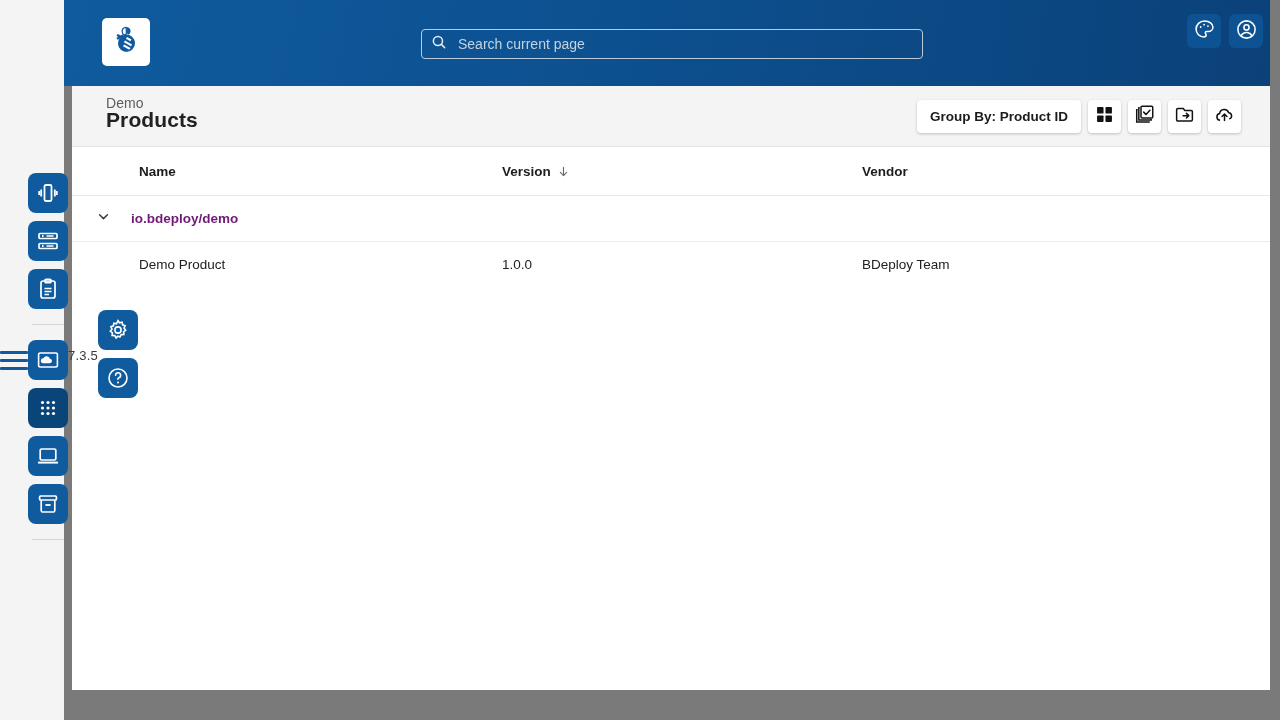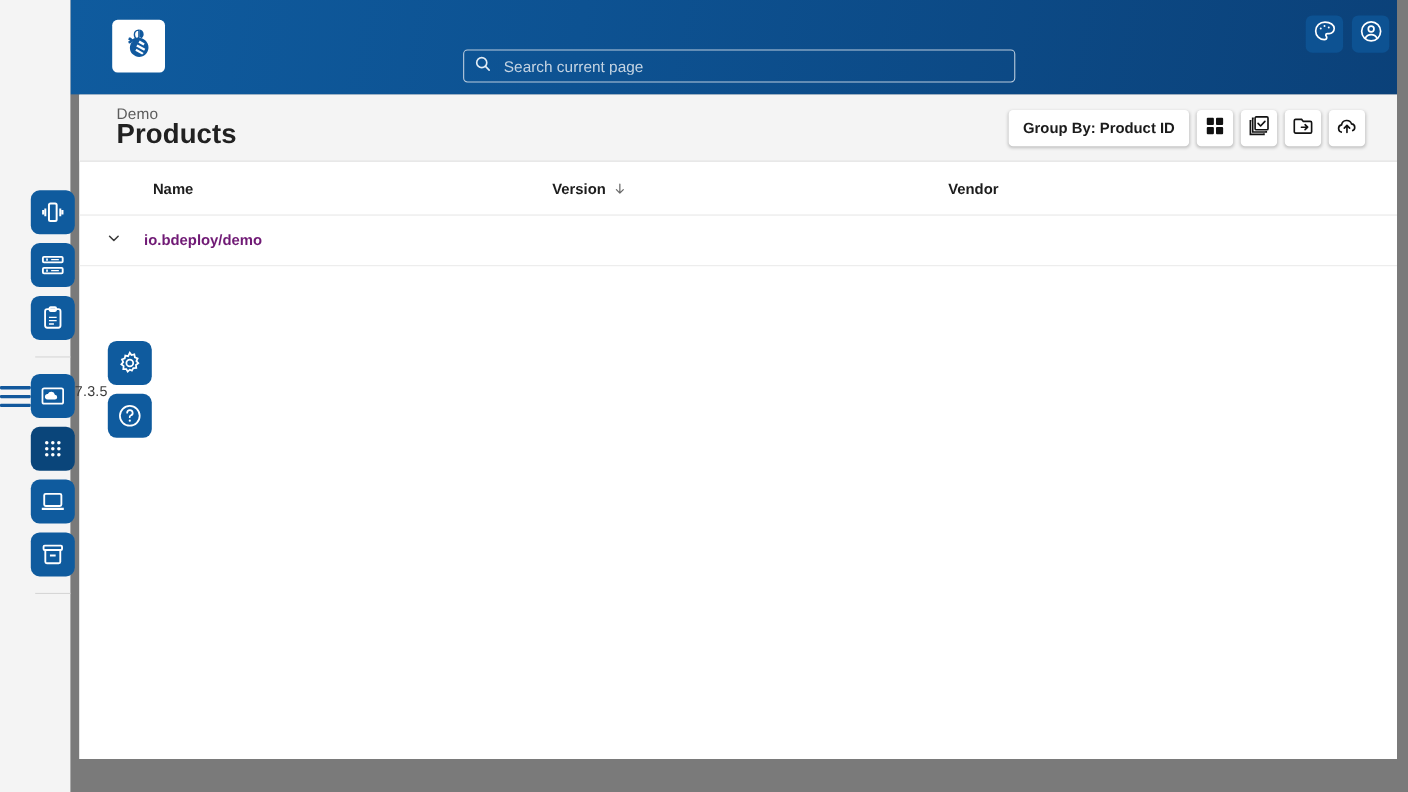--- a/index.html
+++ b/index.html
@@ -63,21 +63,21 @@
   }
   .logo-box {
     position: absolute; left: 38px; top: 18px;
     width: 48px; height: 48px; border-radius: 5px;
     background: #ffffff;
     display: flex; align-items: center; justify-content: center;
   }
   .logo-box svg { width: 34px; height: 34px; }
   .searchwrap {
     position: absolute; left: 357px; top: 29px;
-    width: 502px; height: 24px; margin-top: 16px;
+    width: 502px; height: 24px;
   }
   .searchbox {
     width: 100%; height: 30px;
     border: 1px solid #b9cbdd; border-radius: 4px;
     background: transparent;
     display: flex; align-items: center;
     padding-left: 8px;
   }
   .searchbox svg { width: 18px; height: 18px; flex: none; }
   .searchbox input {
@@ -116,21 +116,21 @@
     height: 61px;
     background: #f4f4f4;
     border-bottom: 1px solid #e2e2e2;
   }
   .crumb {
     position: absolute; left: 34px; top: 9px;
     font-size: 14px; color: #5c5c5c; letter-spacing: .1px;
   }
   .ptitle {
     position: absolute; left: 34px; top: 22px;
-    font-size: 25px; font-weight: 700; color: #212121;
+    font-size: 21px; font-weight: 700; color: #212121;
     letter-spacing: .1px;
   }
   .toolbar {
     position: absolute; right: 29px; top: 14px;
     display: flex; align-items: flex-end; gap: 7px;
   }
   .tb-text {
     height: 33px; padding: 0 13px; border-radius: 4px;
     background: #ffffff;
     box-shadow: 0 1px 3px rgba(0,0,0,.22);
@@ -445,20 +445,25 @@
         <div class="chev">
           <span>
             <svg viewBox="0 0 24 24" fill="none" stroke="#3b3b3b" stroke-width="2">
               <path d="M6.5 9.5l5.5 5.5 5.5-5.5" stroke-linecap="round" stroke-linejoin="round"></path>
             </svg>
           </span>
         </div>
         <div class="group-label">io.bdeploy/demo</div>
       </div>
 
+      <div class="datarow">
+        <div class="td col-name">Demo Product</div>
+        <div class="td col-ver">1.0.0</div>
+        <div class="td col-vend">BDeploy Team</div>
+      </div>
 
     </div>
   </div>
 
   <div class="bottom-gray"></div>
   <div class="right-gray"></div>
 
 </div>
 
 </body></html>

